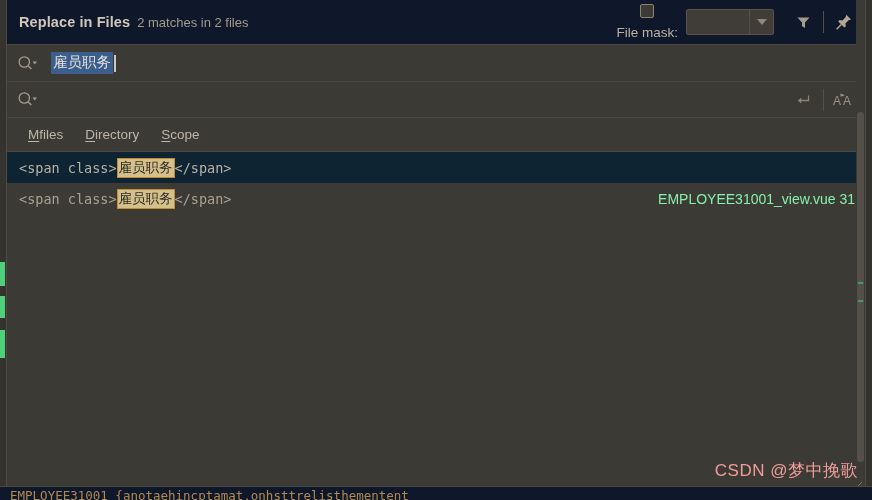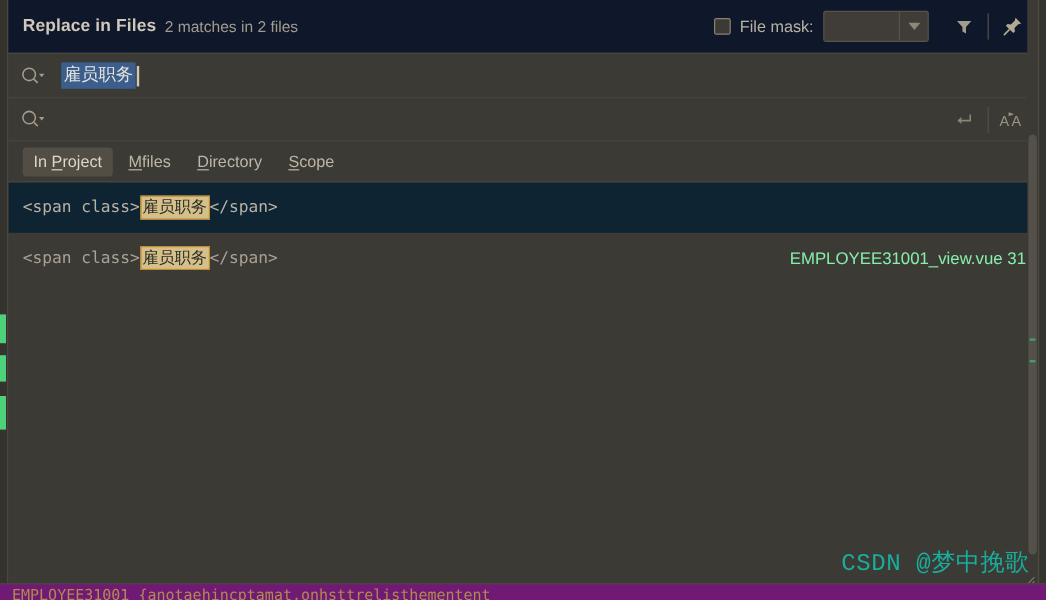--- a/index.html
+++ b/index.html
@@ -21,21 +21,21 @@
   .editor-bg {
     position: absolute; left: 0; top: 0;
     width: 872px; height: 500px;
     background: #35332e;
   }
   .gutter-marks { position: absolute; left: 0; top: 0; width: 8px; height: 500px; }
   .gmark { position: absolute; left: 0; width: 5px; background: #4fd07a; }
 
   .bottom-strip {
     position: absolute; left: 0; bottom: 0; width: 872px; height: 14px;
-    background: #701a75; overflow: hidden;
+    background: #0f172a; overflow: hidden;
     border-top: 1px solid #4a4740;
   }
   .bottom-code {
     position: absolute; left: 10px; top: 1px;
     font-family: "DejaVu Sans Mono", monospace;
     font-size: 12.5px; white-space: nowrap; color: #b08a4f;
   }
 
   
   .panel {
@@ -56,21 +56,21 @@
   }
   .hdr-title {
     font-size: 14.5px; font-weight: bold; color: #cfc8bb;
     letter-spacing: .1px;
   }
   .hdr-sub {
     font-size: 13px; color: #a39b8d; margin-left: 7px;
   }
   .hdr-spacer { flex: 1 1 auto; }
 
-  .chk-wrap { display: flex; align-items: center; gap: 7px; margin-right: 8px; }
+  .chk-wrap { display: flex; align-items: center; gap: 7px; margin-right: 8px; flex-direction: column; }
   .chkbox {
     width: 14px; height: 14px;
     border: 1px solid #8a8170; border-radius: 2px; background: #3c3a35;
   }
   .chk-label { font-size: 13.5px; color: #b9b2a4; }
 
   .mask-combo {
     display: flex; align-items: stretch;
     width: 88px; height: 26px;
     border: 1px solid #57534a; border-radius: 2px;
@@ -146,21 +146,21 @@
   }
   .tab.active { background: #524e46; color: #ddd6c9; }
   .tab u { text-decoration: underline; text-underline-offset: 2px; }
 
   
   .results {
     flex: 1 1 auto; position: relative; overflow: hidden;
     background: #3c3a35;
   }
   .res-row {
-    height: 42px; display: flex; align-items: center;
+    height: 31px; display: flex; align-items: center;
     padding: 0 10px 0 12px; position: relative;
   }
   .res-row.selected { background: #0e2433; }
   .res-left {
     font-family: "DejaVu Sans Mono", monospace;
     font-size: 13.5px; color: #a9a294;
     display: flex; align-items: center; white-space: nowrap;
   }
   .res-row.selected .res-left { color: #b8b2a6; }
   .hit {
@@ -182,23 +182,23 @@
   }
   .vscroll-thumb {
     position: absolute; right: 1px; width: 7px; top: 112px; height: 350px;
     background: #55514a; border-radius: 4px;
   }
   .scroll-hit { position: absolute; right: 2px; width: 5px; height: 2px; background: #3f9d6b; }
 
   
   .wm {
     position: absolute; right: 14px; bottom: 18px;
-    font-size: 20px; color: #14b8a6; opacity: .92;
+    font-size: 17px; color: #fca5a5; opacity: .92;
     letter-spacing: .5px; pointer-events: none;
-    font-family: Liberation Mono, monospace;
+    font-family: Liberation Sans, sans-serif;
   }
 
   .resize-grip { position: absolute; right: 2px; bottom: 2px; width: 9px; height: 9px; }
 </style>
 </head>
 <body>
 
 <div id="app">
 
   <div class="editor-bg"></div>
@@ -277,21 +277,20 @@
           <svg width="24" height="16" viewBox="0 0 24 16">
             <text x="1" y="13" font-family="Liberation Sans, sans-serif" font-size="12" fill="#9b9384">A</text>
             <text x="11" y="13" font-family="Liberation Sans, sans-serif" font-size="12" fill="#9b9384">A</text>
             <path d="M8.5 1.5 L13 3.2 L8.5 4.8 Z" fill="#9b9384"></path>
           </svg>
         </div>
       </div>
     </div>
 
     <div class="tabs">
-      <div class="tab active"><span>In </span><u>P</u><span>roject</span></div>
       <div class="tab"><u>M</u><span>files</span></div>
       <div class="tab"><u>D</u><span>irectory</span></div>
       <div class="tab"><u>S</u><span>cope</span></div>
     </div>
 
     <div class="results">
 
       <div class="res-row selected">
         <span class="res-left">
             <span>&lt;span class&gt;</span>

